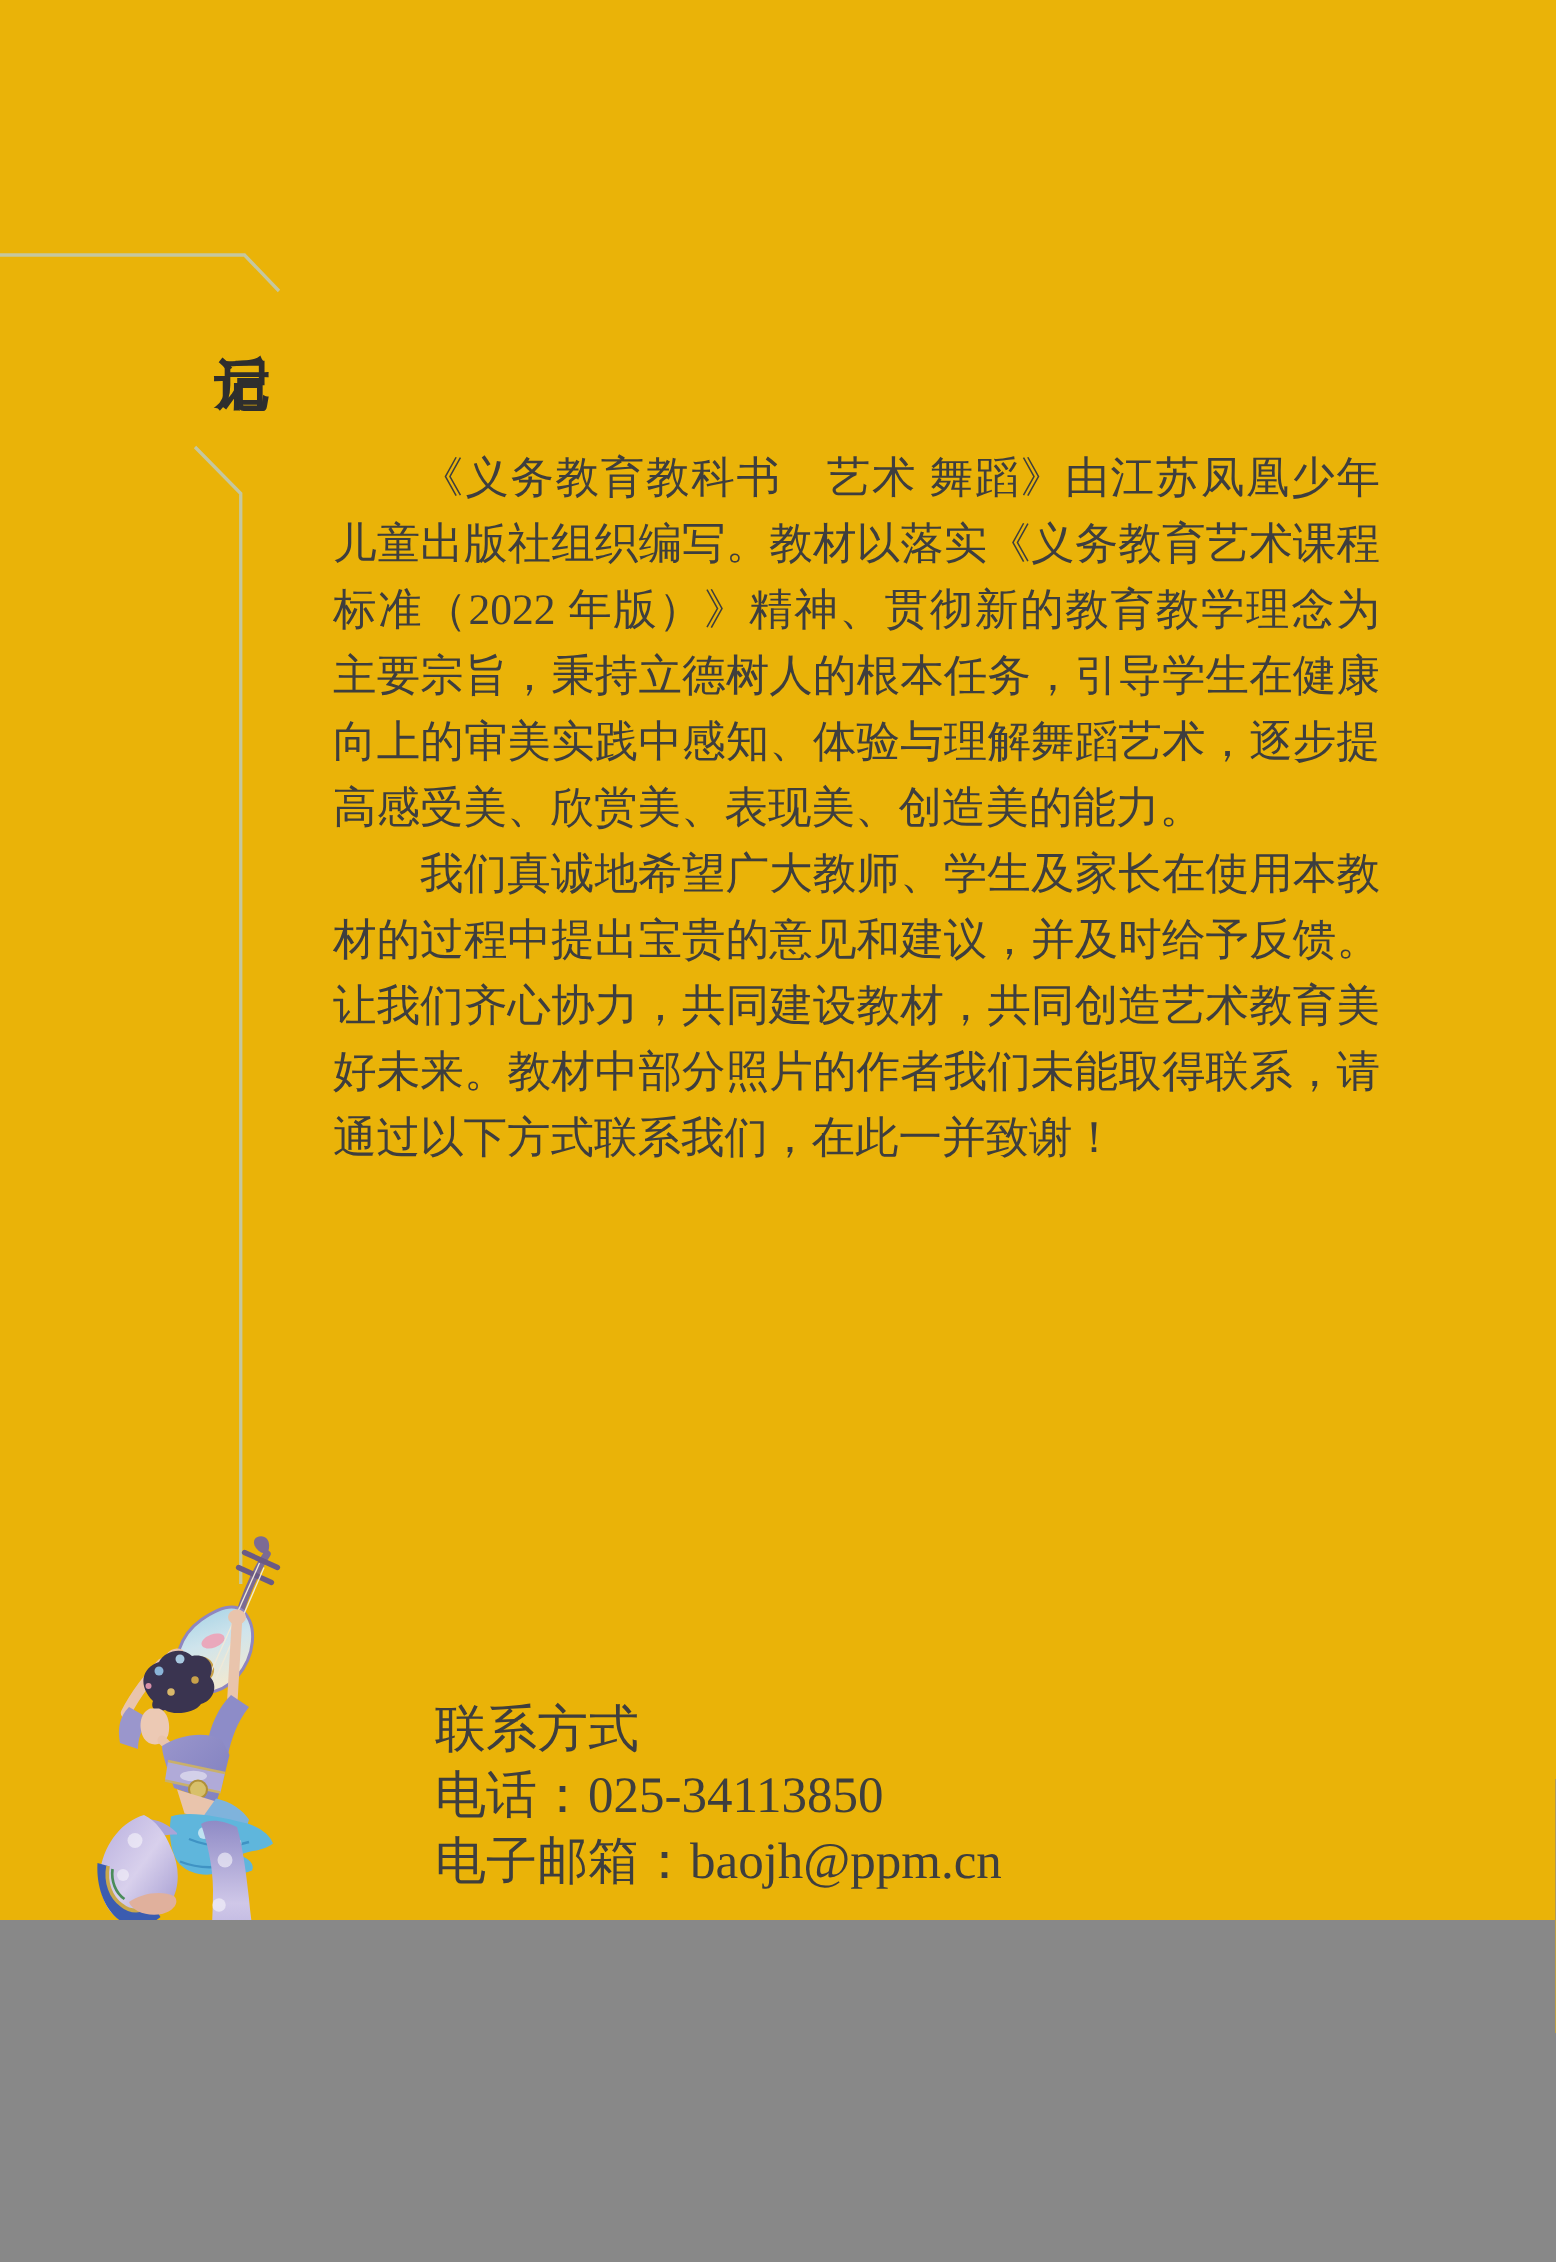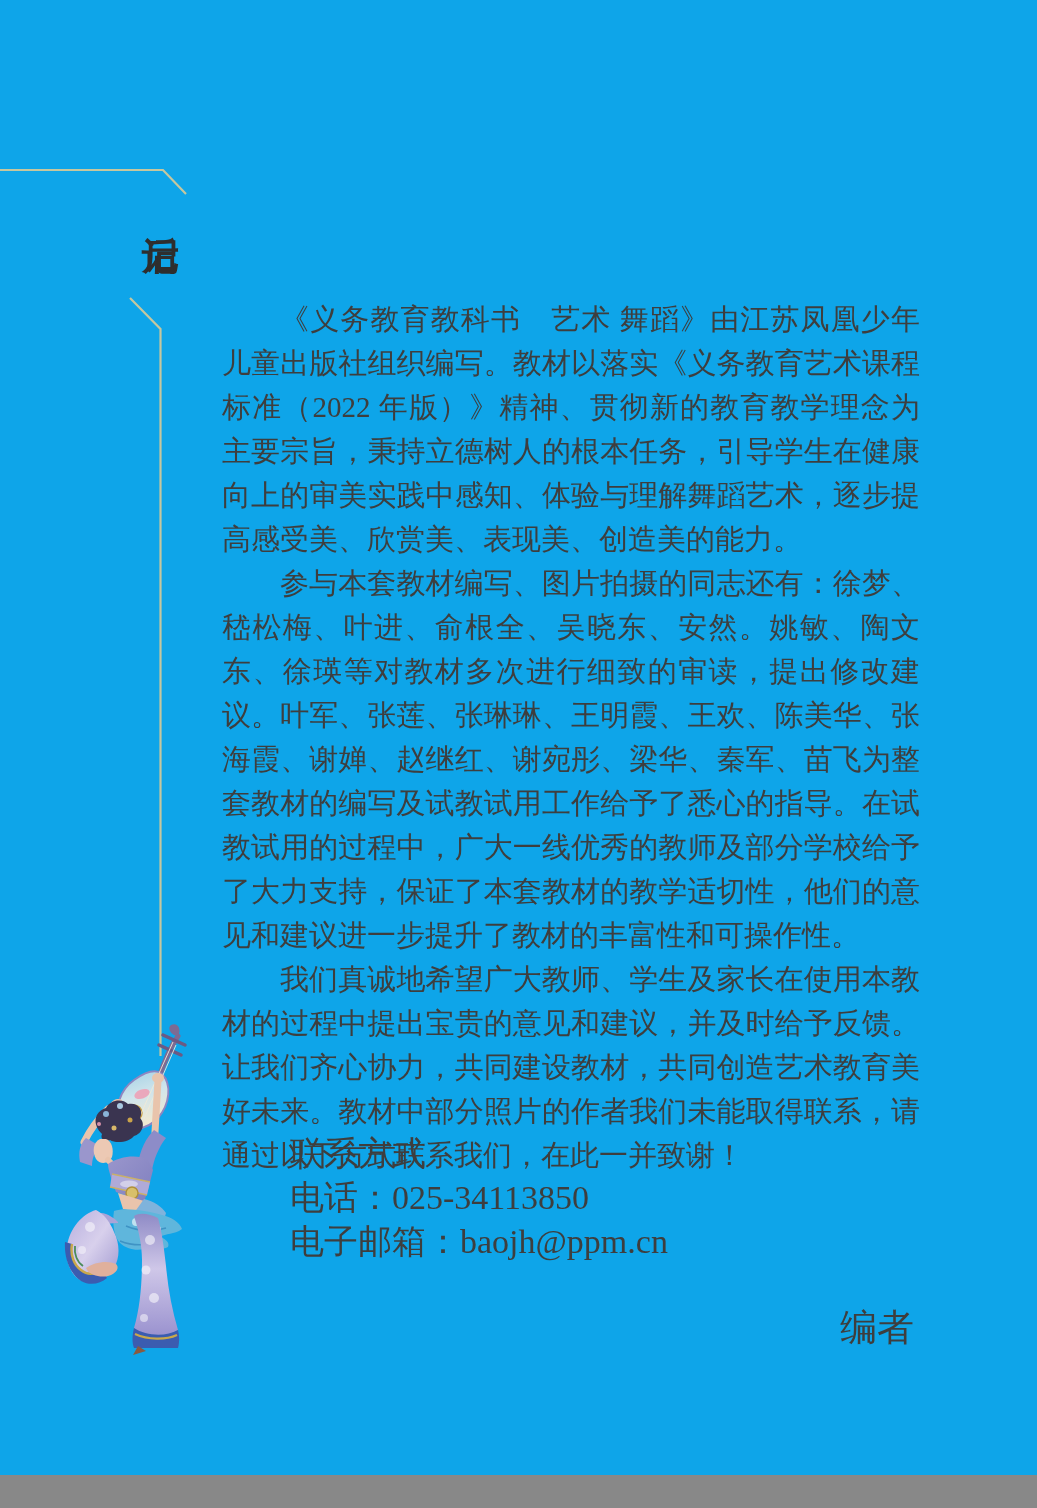--- a/index.html
+++ b/index.html
@@ -1,20 +1,20 @@
 <!DOCTYPE html>
 <html><head>
 <meta charset="utf-8">
 <style>
   html,body{margin:0;padding:0;background:#888;}
   .page{
     position:relative;
-    width:1037px;height:1475px;
+    width:1037px;height:1280px;
     margin:0 auto;
-    background:#0ea5e9;
+    background:#eab308;
     overflow:hidden;
     font-family:"Liberation Serif","DejaVu Serif",serif;
   }
   
   .deco-lines{position:absolute;left:0;top:0;width:1037px;height:1508px;pointer-events:none;}
   
   .section-title{
     position:absolute;left:140px;top:206px;
     writing-mode:vertical-rl;
     font-size:37px;font-weight:700;color:#2e2e2e;
@@ -49,21 +49,20 @@
 
   <svg class="deco-lines" viewBox="0 0 1037 1508" xmlns="http://www.w3.org/2000/svg">
     <polyline points="0,170 163,170 186,194" fill="none" stroke="#c5c79f" stroke-width="2.2"></polyline>
     <polyline points="130,298 160.5,329 160.5,1056" fill="none" stroke="#c5c79f" stroke-width="2.2"></polyline>
   </svg>
 
   <div class="section-title">后记</div>
 
   <div class="body-text">
     <p>《义务教育教科书　艺术 舞蹈》由江苏凤凰少年儿童出版社组织编写。教材以落实《义务教育艺术课程标准（2022 年版）》精神、贯彻新的教育教学理念为主要宗旨，秉持立德树人的根本任务，引导学生在健康向上的审美实践中感知、体验与理解舞蹈艺术，逐步提高感受美、欣赏美、表现美、创造美的能力。</p>
-    <p>参与本套教材编写、图片拍摄的同志还有：徐梦、嵇松梅、叶进、俞根全、吴晓东、安然。姚敏、陶文东、徐瑛等对教材多次进行细致的审读，提出修改建议。叶军、张莲、张琳琳、王明霞、王欢、陈美华、张海霞、谢婵、赵继红、谢宛彤、梁华、秦军、苗飞为整套教材的编写及试教试用工作给予了悉心的指导。在试教试用的过程中，广大一线优秀的教师及部分学校给予了大力支持，保证了本套教材的教学适切性，他们的意见和建议进一步提升了教材的丰富性和可操作性。</p>
     <p>我们真诚地希望广大教师、学生及家长在使用本教材的过程中提出宝贵的意见和建议，并及时给予反馈。让我们齐心协力，共同建设教材，共同创造艺术教育美好未来。教材中部分照片的作者我们未能取得联系，请通过以下方式联系我们，在此一并致谢！</p>
   </div>
 
   <div class="contact">
     <div class="row">联系方式</div>
     <div class="row"><span>电话：</span><span>025-34113850</span></div>
     <div class="row"><span>电子邮箱：</span><span>baojh@ppm.cn</span></div>
   </div>
 
   <div class="signature">编者</div>

